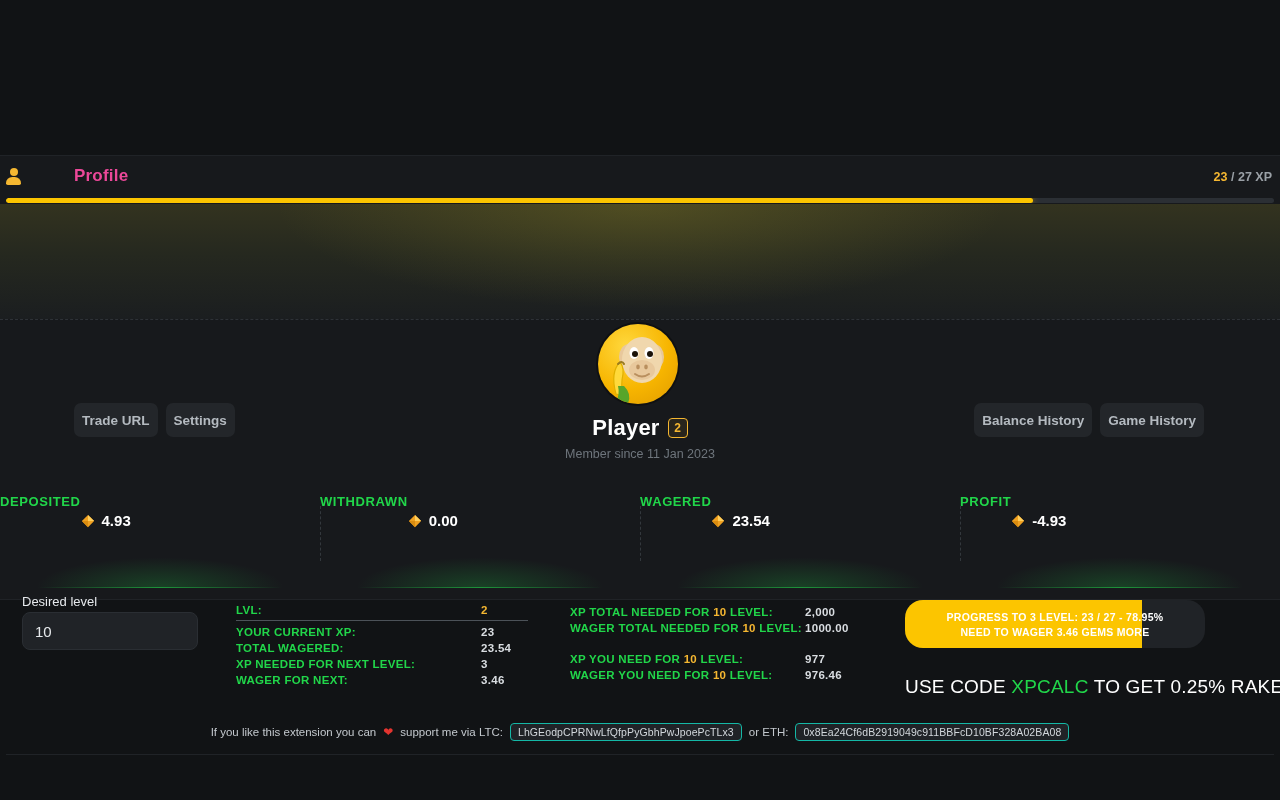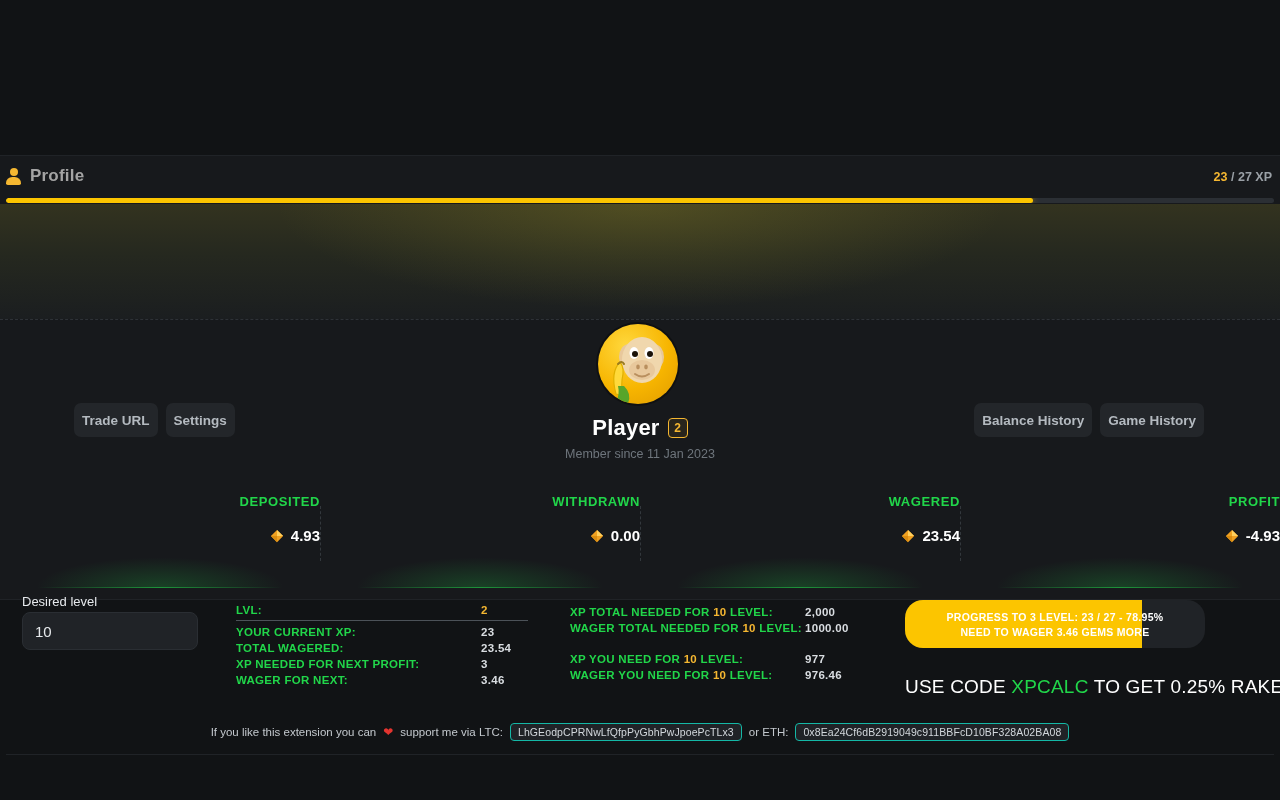--- a/index.html
+++ b/index.html
@@ -22,21 +22,21 @@
   .card-head {
     position: relative; height: 45px;
   }
   .head-left {
     position: absolute; left: 6px; top: 10px;
     display: flex; align-items: center; gap: 9px;
   }
   .person-icon { width: 15px; height: 17px; position: relative; display:block; }
   .person-icon .head { position:absolute; left:3.5px; top:0; width:8px; height:8px; border-radius:50%; background:#f5b731; }
   .person-icon .body { position:absolute; left:0; top:9px; width:15px; height:8px; border-radius:7px 7px 2px 2px; background:#f5b731; }
-  .profile-title { color:#a3a3a3; font-size:17px; font-weight:bold; letter-spacing:.2px; }
+  .profile-title { color:#ec4899; font-size:17px; font-weight:bold; letter-spacing:.2px;margin-left:44px; }
 
   .head-right { position:absolute; right:8px; top:14px; font-size:12.5px; color:#9aa0a6; font-weight:bold;text-align:right; }
   .head-right .cur { color:#f5b731; }
 
   
   .xp-track {
     position: absolute; left: 6px; right: 6px; top: 42px; height: 5px;
     background: #2b2f34; border-radius: 3px; overflow: hidden;
   }
   .xp-fill { height: 100%; background: #fcc500; border-radius: 3px; box-shadow: 0 0 6px rgba(252,197,0,.55); }
@@ -88,22 +88,22 @@
     position:absolute; left:0; width:1280px; height:0;
     border-top:1px dashed #2e3237;
   }
 
   
   .stats {
     position:absolute; left:0; top:330px; width:1280px; height:100px;
     display:flex;
   }
   .stat {
-    flex:1; position:relative; display:flex; flex-direction:column;
-    align-items:flex-end; justify-content:flex-start; padding-top:8px;
+    flex:1; position:relative; display:flex; flex-direction:row;
+    align-items:flex-start; justify-content:flex-start; padding-top:8px;
   }
   .stat + .stat::before {
     content:""; position:absolute; left:0; top:20px; height:55px;
     border-left:1px dashed #33383d;
   }
   .stat-label { color:#21d64a; font-size:13px; font-weight:bold; letter-spacing:.6px; }
   .stat-value { display:flex; align-items:center; gap:7px; margin-top:18px; }
   .stat-value .num { color:#fff; font-size:15px; font-weight:bold; }
   .gem { width:14px; height:14px; display:block; }
   .stat-glow {
@@ -314,21 +314,21 @@
         <div class="rule"></div>
         <div class="krow">
           <span class="k">YOUR CURRENT XP:</span>
           <span class="v">23</span>
         </div>
         <div class="krow">
           <span class="k">TOTAL WAGERED:</span>
           <span class="v">23.54</span>
         </div>
         <div class="krow">
-          <span class="k">XP NEEDED FOR NEXT PROFIT:</span>
+          <span class="k">XP NEEDED FOR NEXT LEVEL:</span>
           <span class="v">3</span>
         </div>
         <div class="krow">
           <span class="k">WAGER FOR NEXT:</span>
           <span class="v">3.46</span>
         </div>
       </div>
 
       <div class="col col-b">
         <div class="krow">

